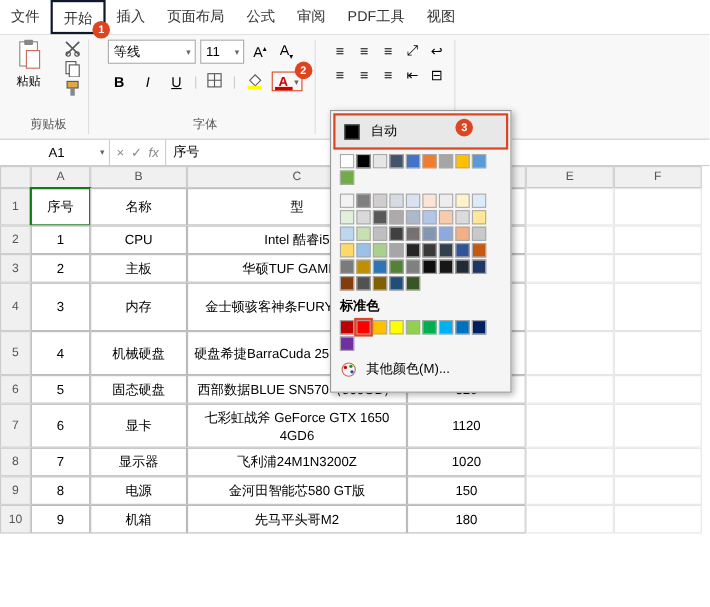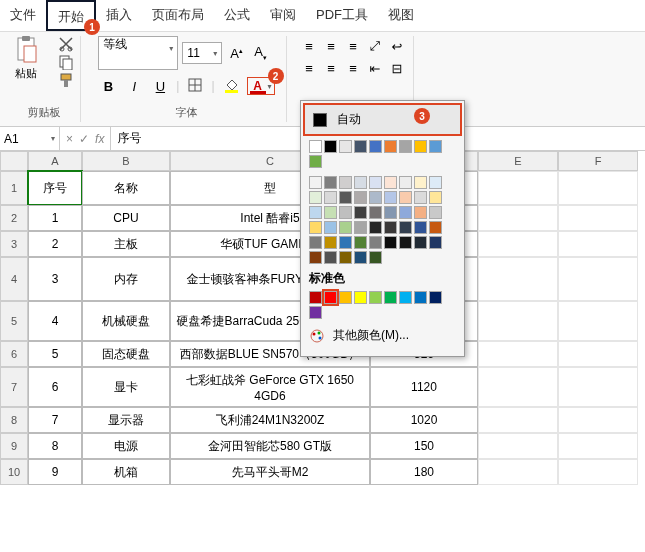--- a/index.html
+++ b/index.html
@@ -13,31 +13,31 @@
 
 
 .ribbon { display: flex; background: #f8f8f8; border-bottom: 1px solid #ccc; height: 95px; padding: 4px 8px; gap: 6px; }
 .ribbon-group { display: flex; flex-direction: column; align-items: center; justify-content: space-between; border-right: 1px solid #ddd; padding: 0 6px 2px 6px; position: relative; }
 .ribbon-group-label { font-size: 11px; color: #555; padding-top: 2px; }
 .paste-big { display: flex; flex-direction: column; align-items: center; gap: 2px; }
 .icon { display: inline-flex; align-items: center; justify-content: center; }
 .clipboard-row { display: flex; gap: 20px; }
 .clip-small { display: flex; flex-direction: column; gap: 2px; }
 .font-row1 { display: flex; align-items: center; gap: 4px; margin-bottom: 6px; }
-.font-select { width: 80px; height: 22px; border: 1px solid #aaa; background: #fff; padding: 16px 4px; display: flex; align-items: flex-end; justify-content: space-between; }
+.font-select { width: 80px; height: 22px; border: 1px solid #aaa; background: #fff; padding: 4px 4px; display: flex; align-items: center; justify-content: space-between; }
 .size-select { width: 40px; height: 22px; border: 1px solid #aaa; background: #fff; padding: 0 4px; display: flex; align-items: center; justify-content: space-between; }
 .ribbon-btn { width: 20px; height: 20px; border: none; background: transparent; display: inline-flex; align-items: center; justify-content: center; font-size: 13px; }
 .font-row2 { display: flex; align-items: center; gap: 6px; }
 .font-color-btn { border: 1px solid #d42; padding: 1px 2px; display: flex; align-items: center; position: relative; }
 .align-grid { display: flex; flex-direction: column; gap: 2px; }
 .align-row { display: flex; gap: 2px; }
 .dropdown-caret { font-size: 8px; color: #666; }
 
 
-.formula-bar { display: flex; border-bottom: 1px solid #ccc; height: 24px; }
+.formula-bar { display: flex; border-bottom: 1px solid #ccc; height: 24px; padding-left: 40px; }
 .namebox { width: 60px; border-right: 1px solid #ccc; padding: 2px 4px; display: flex; align-items: center; justify-content: space-between; }
 .fb-buttons { display: flex; align-items: center; padding: 0 6px; border-right: 1px solid #ccc; gap: 6px; color: #888; }
 .formula-input { flex: 1; padding: 2px 6px; display: flex; align-items: center; }
 
 
 .grid { position: relative; }
 .colhdr-row { display: flex; height: 20px; }
 .rowhdr { width: 28px; background: #f0f0f0; border: 1px solid #ccc; display: flex; align-items: center; justify-content: center; font-size: 11px; color: #555; }
 .colhdr { background: #f0f0f0; border: 1px solid #ccc; display: flex; align-items: center; justify-content: center; font-size: 11px; color: #555; }
 .col-A { width: 54px; } .col-B { width: 88px; } .col-C { width: 200px; } .col-D { width: 108px; } .col-E { width: 80px; } .col-F { width: 80px; }

